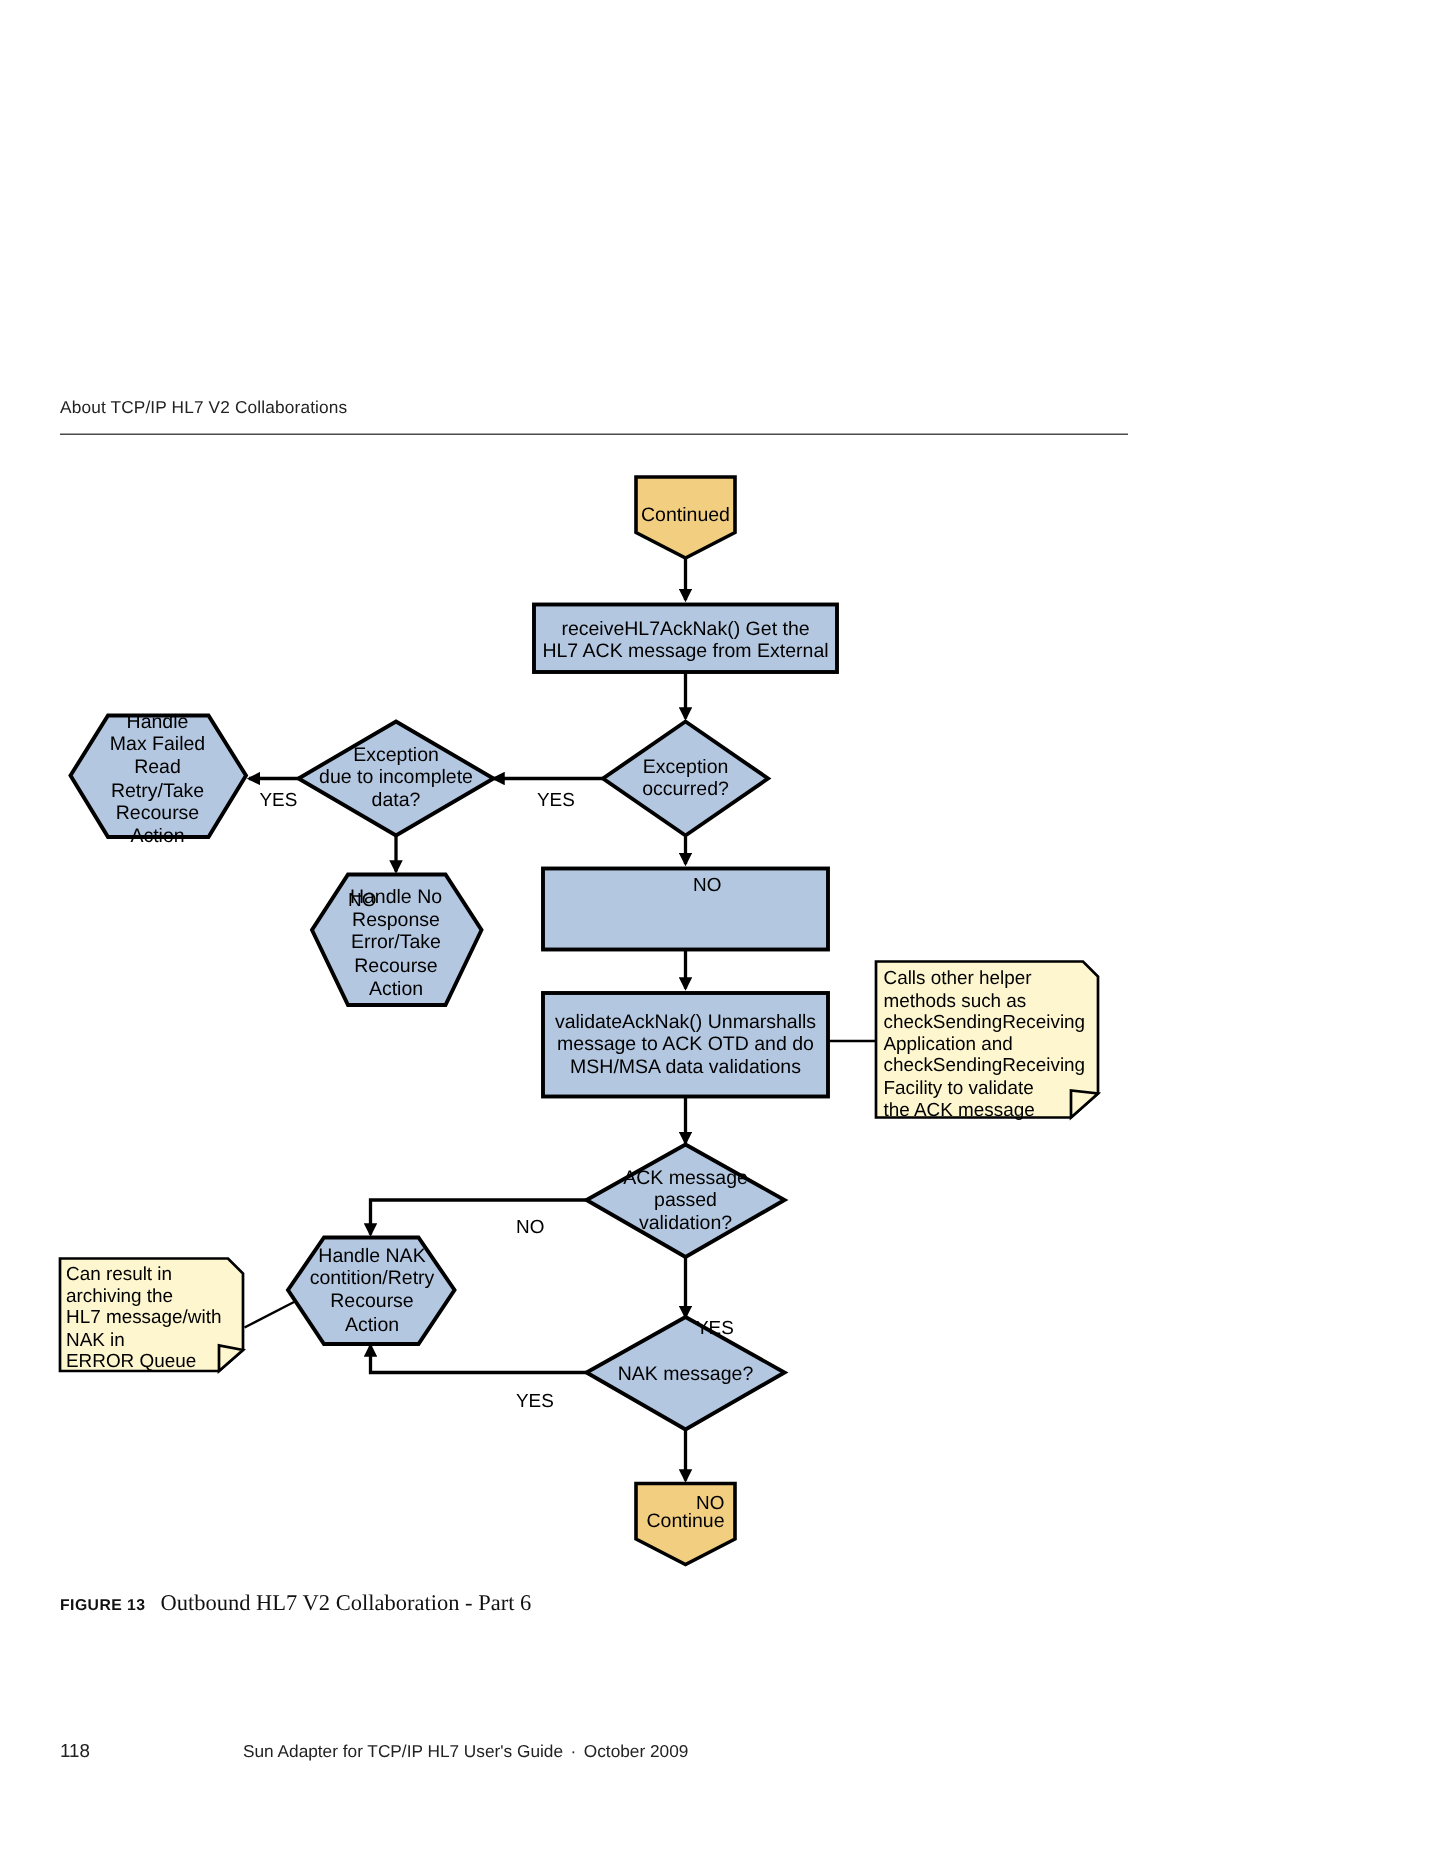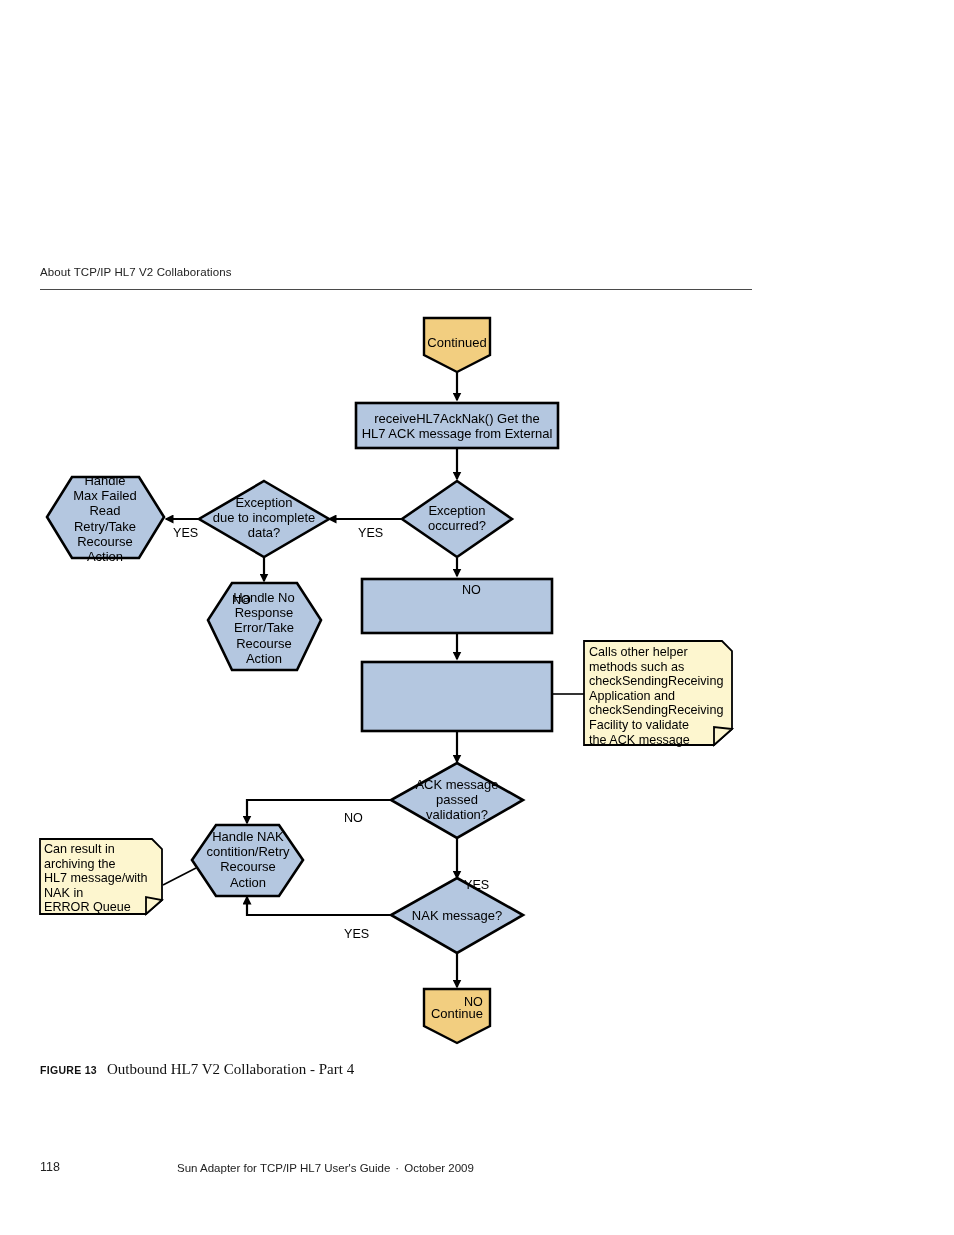--- a/index.html
+++ b/index.html
@@ -28,21 +28,21 @@
   .figcap .lbl {
     font-family:"Liberation Sans", sans-serif;
     font-weight:bold; font-size:10.5px; letter-spacing:0.3px;
   }
   .figcap .txt {
     font-family:"Liberation Serif", serif; font-size:15px; margin-left:10px;
   }
 
   
   .foot-page { position:absolute; left:40px; top:1160px; font-size:12.5px; color:#222; }
-  .foot-txt  { position:absolute; left:162px; top:1162px; font-size:11.5px; color:#222;margin-left:15px; }
+  .foot-txt  { position:absolute; left:162px; top:1162px; font-size:11.5px; color:#222; }
   .foot-txt .dot { padding:0 5px; }
 
   
   .diagram { position:absolute; left:0; top:0; width:954px; height:1039px; }
   .diagram svg { position:absolute; left:0; top:0; }
 
   .shape-label {
     position:absolute;
     font-family:"Liberation Sans", sans-serif;
     font-size:13px;
@@ -168,20 +168,23 @@
 Recourse
 Action</div>
 
     <div class="shape-label" style="left:210px; top:590px; width:108px;">Handle No
 Response
 Error/Take
 Recourse
 Action</div>
 
 
+    <div class="shape-label" style="left:364px; top:673px; width:186px;">validateAckNak() Unmarshalls
+message to ACK OTD and do
+MSH/MSA data validations</div>
 
     <div class="shape-label" style="left:403px; top:777px; width:108px;">ACK message
 passed
 validation?</div>
 
     <div class="shape-label" style="left:196px; top:829px; width:104px;">Handle NAK
 contition/Retry
 Recourse
 Action</div>
 
@@ -215,21 +218,21 @@
 
     <div class="edge-label" style="left:464px; top:846px;">YES</div>
 
     <div class="edge-label" style="left:344px; top:895px;">YES</div>
 
     <div class="edge-label" style="left:464px; top:963px;">NO</div>
 
   </div>
 
   <div class="figcap">
-    <span class="lbl">FIGURE 13</span><span class="txt">Outbound HL7 V2 Collaboration - Part 4</span>
+    <span class="lbl">FIGURE 13</span><span class="txt">Outbound HL7 V2 Collaboration - Part 6</span>
   </div>
 
   <div class="foot-page">118</div>
   <div class="foot-txt">
     <span>Sun Adapter for TCP/IP HL7 User's Guide</span><span class="dot">·</span><span>October 2009</span>
   </div>
 
 </div>
 
 </body></html>

